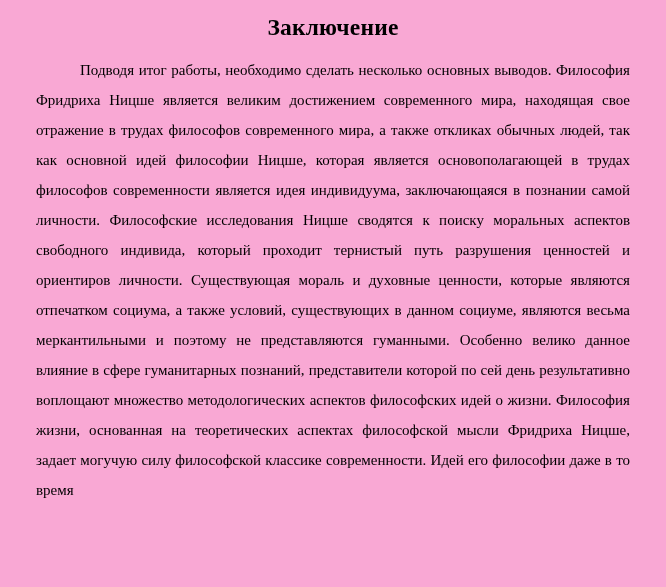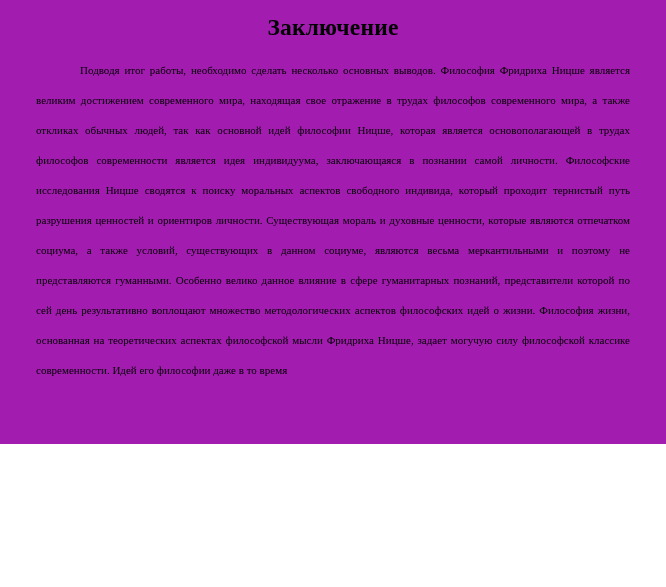--- a/index.html
+++ b/index.html
@@ -9,35 +9,35 @@
   }
   body {
     width: 666px;
     height: 587px;
     overflow: hidden;
     font-family: "Liberation Serif", "DejaVu Serif", serif;
     color: #000000;
   }
   .page {
     width: 666px;
-    height: 444px;
+    height: 587px;
     box-sizing: border-box;
     padding: 10px 36px 0 36px;
-    background: #a21caf;
+    background: #f9a8d4;
   }
   .doc-title {
     font-size: 23.5px;
     font-weight: bold;
     text-align: center;
     line-height: 1.15;
     margin: 4px 0 14px 0;
     letter-spacing: 0.2px;
   }
   .doc-body {
-    font-size: 11px;
+    font-size: 15px;
     line-height: 30px;
     text-align: justify;
     text-justify: inter-word;
     hyphens: none;
   }
   .doc-body p {
     margin: 0;
     text-indent: 44px;
   }
 </style>

